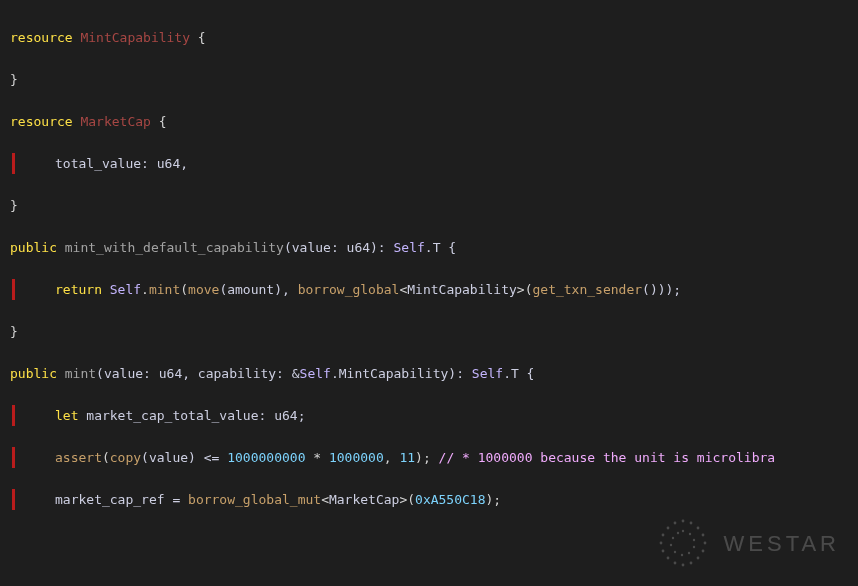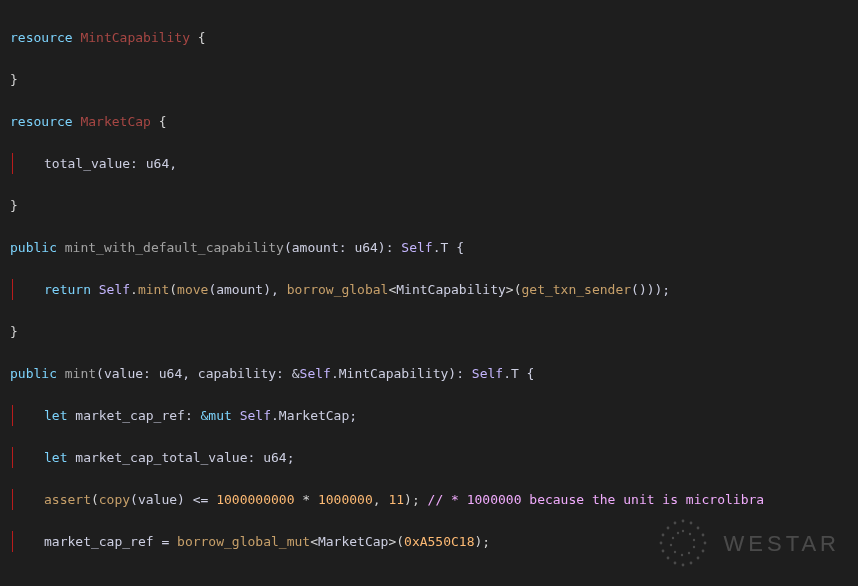--- a/index.html
+++ b/index.html
@@ -12,31 +12,31 @@
     font-size: 13px;
     line-height: 21px;
     color: #c8c8c8;
     overflow: hidden;
   }
   .code {
     padding: 6px 10px;
     white-space: pre;
     position: relative;
   }
-  .kw   { color: #7dd3fc; margin-top: 24px; }      
+  .kw   { color: #fde047; margin-top: 24px; }      
   .type { color: #a74744; }      
   .self { color: #c4b5fd; }
   .fn   { color: #c7a06a; }      
   .def  { color: #a3a3a3; }      
   .id   { color: #cdcfe2; }
-  .num  { color: #fdba74; }
+  .num  { color: #7dd3fc; }
   .cmnt { color: #f0abfc; }
   .punct{ color: #d4d4d4; }
   .op   { color: #d4d4d4; }
-  .indent { display:inline-block; border-left: 1px solid #b91c1c; padding-left: 31px; margin-left: 2px; }
+  .indent { display:inline-block; border-left: 3px solid #b91c1c; padding-left: 40px; margin-left: 2px; }
 
   .watermark {
     position: absolute;
     right: 18px;
     bottom: 16px;
     display: flex;
     align-items: center;
     gap: 14px;
     opacity: 0.22;
     pointer-events: none;
@@ -53,25 +53,24 @@
 </style>
 </head>
 <body>
 
 <div class="code">
 <div><span class="kw">resource</span> <span class="type">MintCapability</span><span class="punct"> {</span></div>
 <div><span class="punct">}</span></div>
 <div><span class="kw">resource</span> <span class="type">MarketCap</span><span class="punct"> {</span></div>
 <div><span class="indent"><span class="id">total_value: u64,</span></span></div>
 <div><span class="punct">}</span></div>
-<div><span class="kw">public</span> <span class="def">mint_with_default_capability</span><span class="id">(amount: u64): </span><span class="self">Self</span><span class="id">.T {</span></div>
+<div><span class="kw">public</span> <span class="def">mint_with_default_capability</span><span class="id">(value: u64): </span><span class="self">Self</span><span class="id">.T {</span></div>
 <div><span class="indent"><span class="kw">return </span><span class="self">Self</span><span class="punct">.</span><span class="fn">mint</span><span class="punct">(</span><span class="fn">move</span><span class="id">(amount), </span><span class="fn">borrow_global</span><span class="punct">&lt;</span><span class="id">MintCapability</span><span class="punct">&gt;</span><span class="punct">(</span><span class="fn">get_txn_sender</span><span class="id">()));</span></span></div>
 <div><span class="punct">}</span></div>
 <div><span class="kw">public</span> <span class="def">mint</span><span class="id">(value: u64, capability: &amp;</span><span class="self">Self</span><span class="id">.MintCapability): </span><span class="self">Self</span><span class="id">.T {</span></div>
-<div><span class="indent"><span class="kw">let </span><span class="id">market_cap_ref: </span><span class="kw">&amp;mut </span><span class="self">Self</span><span class="id">.MarketCap;</span></span></div>
 <div><span class="indent"><span class="kw">let </span><span class="id">market_cap_total_value: u64;</span></span></div>
 <div><span class="indent"><span class="fn">assert</span><span class="punct">(</span><span class="fn">copy</span><span class="id">(value) &lt;= </span><span class="num">1000000000</span><span class="op"> * </span><span class="num">1000000</span><span class="punct">, </span><span class="num">11</span><span class="punct">);</span><span class="cmnt"> // * 1000000 because the unit is microlibra</span></span></div>
 <div><span class="indent"><span class="id">market_cap_ref = </span><span class="fn">borrow_global_mut</span><span class="punct">&lt;</span><span class="id">MarketCap</span><span class="punct">&gt;(</span><span class="num">0xA550C18</span><span class="punct">);</span></span></div>
 
 
 
 
 
 
 

